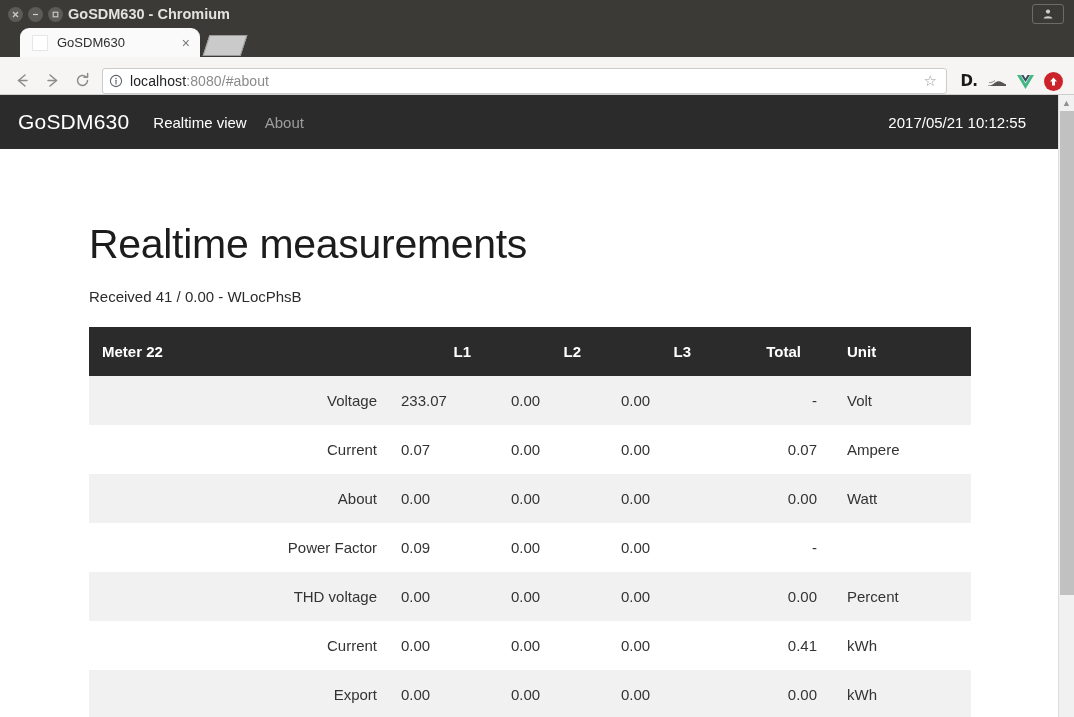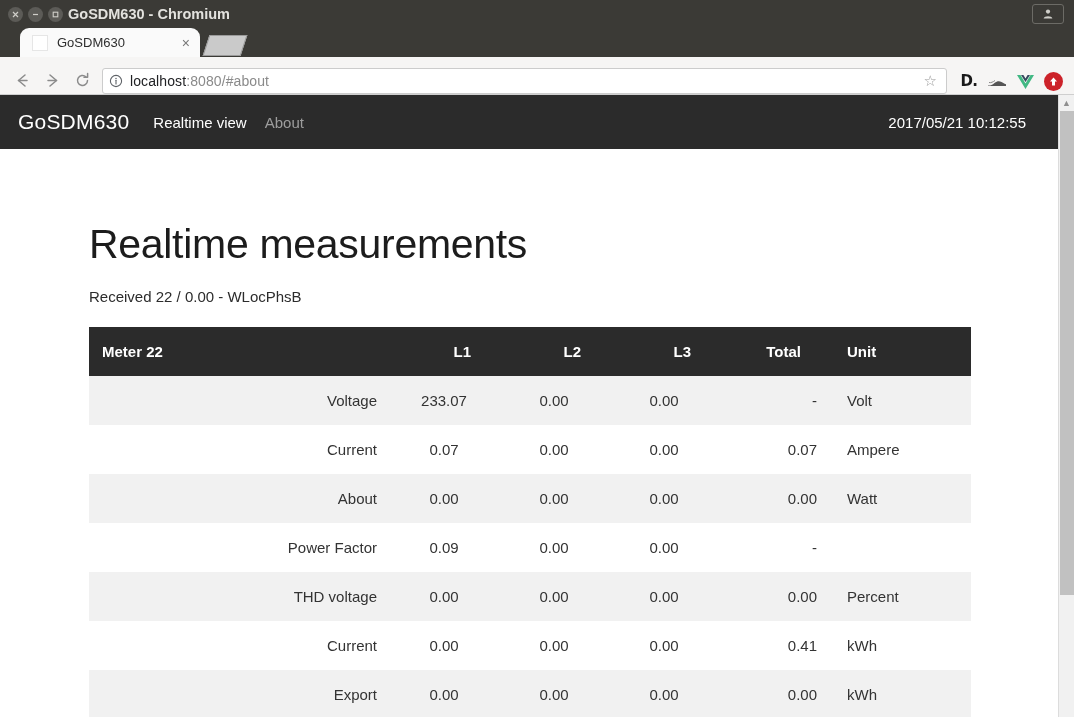--- a/index.html
+++ b/index.html
@@ -169,21 +169,21 @@
   table.meters th.c-total { text-align: right; width: 110px; }
   table.meters th.c-unit { text-align: left; padding-left: 18px; }
 
   table.meters tbody td {
     height: 49px;
     padding: 0 12px;
     color: #333333;
     vertical-align: middle;
   }
   table.meters tbody td.c-name { text-align: right; padding-left: 13px; }
-  table.meters tbody td.c-num { text-align: center; }
+  table.meters tbody td.c-num { text-align: left; }
   table.meters tbody td.c-total { text-align: right; }
   table.meters tbody td.c-unit { text-align: left; padding-left: 18px; }
   table.meters tbody tr:nth-child(odd) td { background: #f1f1f1; }
   table.meters tbody tr:nth-child(even) td { background: #ffffff; }
 
   
   .scrollbar {
     position: absolute; right: 0; top: 0;
     width: 16px; height: 622px;
     background: #f1f1f1;
@@ -300,21 +300,21 @@
 
       <div class="navbar">
         <span class="brand">GoSDM630</span>
         <span class="navlink active">Realtime view</span>
         <span class="navlink">About</span>
         <span class="navclock">2017/05/21 10:12:55</span>
       </div>
 
       <div class="content">
         <h1 class="title">Realtime measurements</h1>
-        <div class="subtitle">Received 22 / 0.00 - WLocPhsB</div>
+        <div class="subtitle">Received 41 / 0.00 - WLocPhsB</div>
 
         <table class="meters">
           <thead>
             <tr>
               <th class="c-name">Meter 22</th>
               <th class="c-num">L1</th>
               <th class="c-num">L2</th>
               <th class="c-num">L3</th>
               <th class="c-total">Total</th>
               <th class="c-unit">Unit</th>

